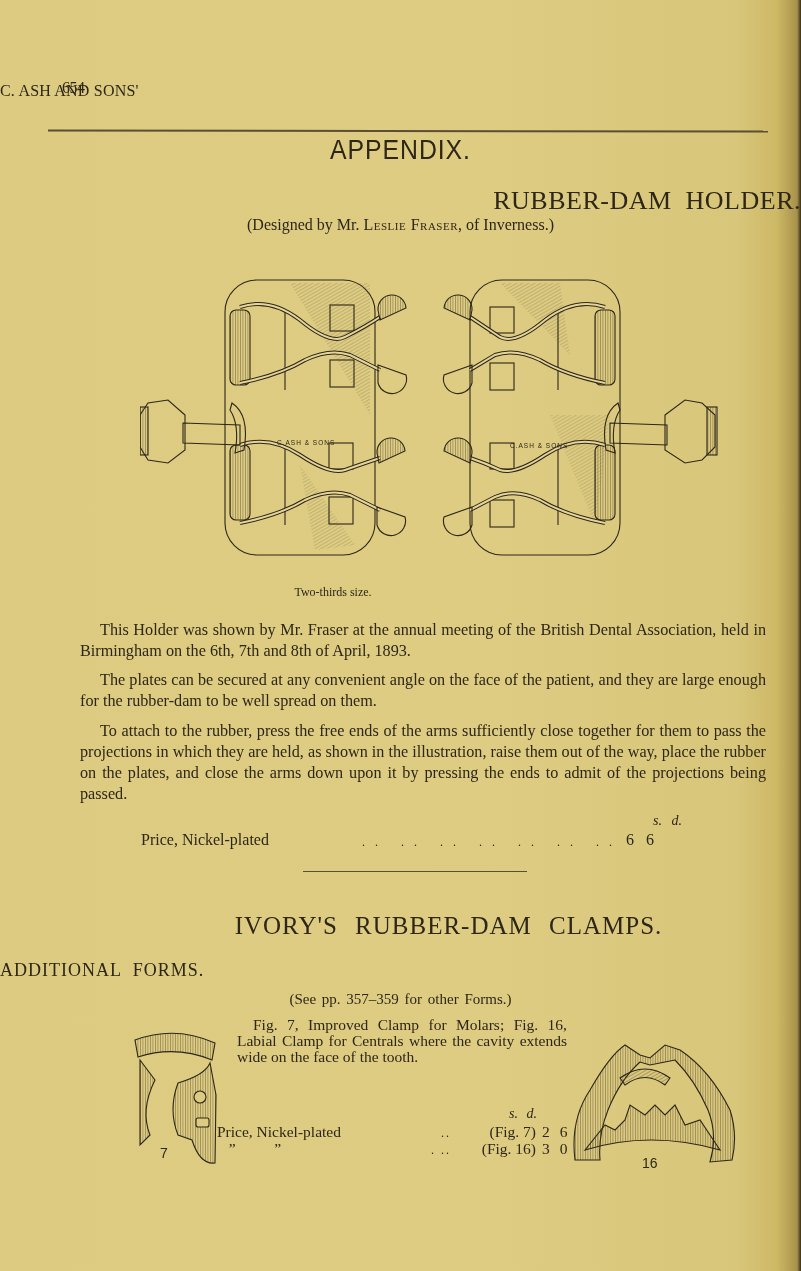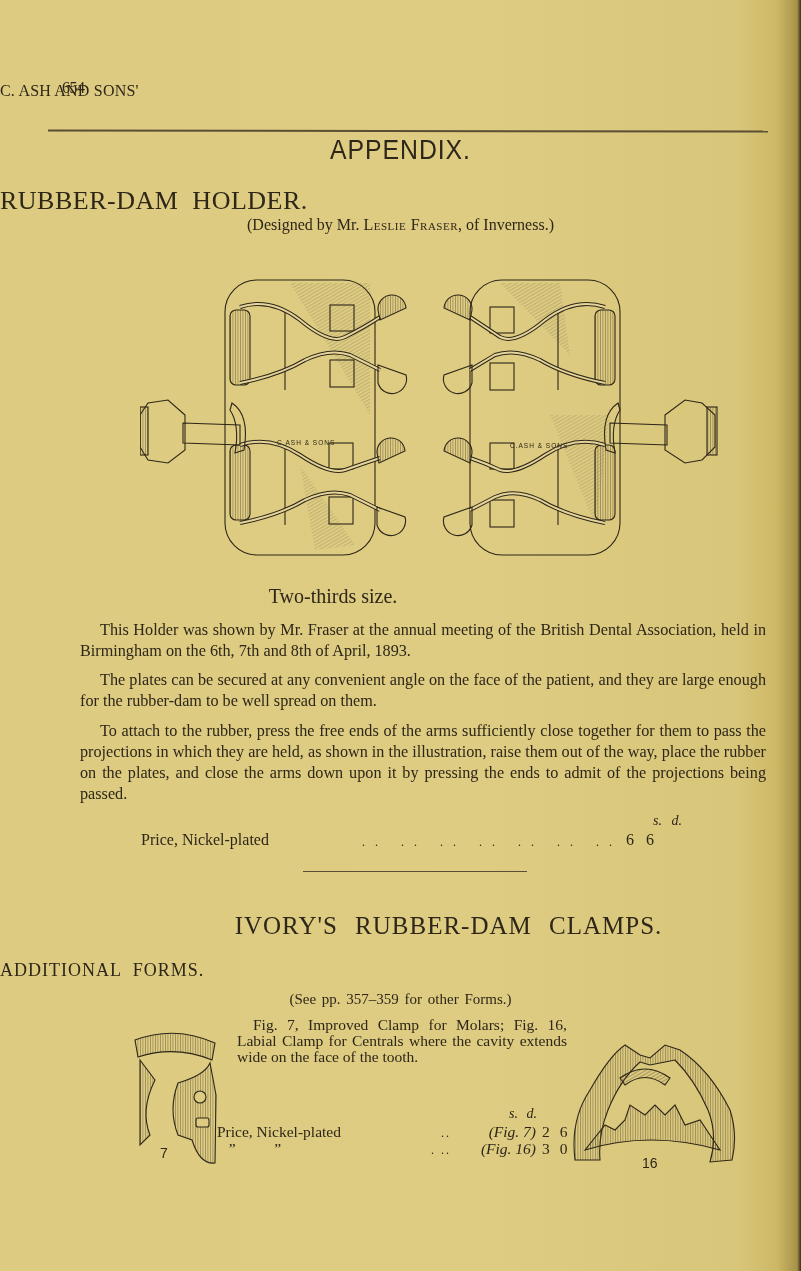--- a/index.html
+++ b/index.html
@@ -8,26 +8,26 @@
     background: linear-gradient(90deg, #dccb80 0%, #ddcc82 60%, #d8c67a 92%, #cdb865 97%, #a8924a 99.5%, #3a2e1a 100%);
     color: #2e2618;
     font-family: "Liberation Serif", "DejaVu Serif", serif;
   }
   .abs { position: absolute; }
   .page-number { left: 62px; top: 79px; font-size: 16px; letter-spacing: -0.5px; }
   .running-head { left: 0; width: 801px; top: 82px; text-align: left; font-size: 16px; letter-spacing: 0.2px; }
   .head-rule { left: 48px; top: 130px; width: 720px; height: 1.5px; background: #5a4e35; transform: rotate(0.08deg); }
 
   .appendix-title { left: 0; width: 801px; top: 135px; text-align: center; font-family: "Liberation Sans", "DejaVu Sans", sans-serif; font-size: 27px; letter-spacing: 1px; transform: scaleX(0.92); }
-  .holder-title { left: 0; width: 801px; top: 186px; text-align: left; font-size: 26px; letter-spacing: 0.5px; }
+  .holder-title { left: 0; width: 801px; top: 186px; text-align: right; font-size: 26px; letter-spacing: 0.5px; }
   .designer-line { left: 0; width: 801px; top: 216px; text-align: center; font-size: 16px; }
   .smallcaps { font-variant: small-caps; letter-spacing: 0.5px; }
 
   .fig-holder { left: 140px; top: 275px; width: 630px; height: 300px; }
-  .caption { left: 0; width: 666px; top: 585px; text-align: center; font-size: 20px; }
+  .caption { left: 0; width: 666px; top: 585px; text-align: center; font-size: 12px; }
 
   .para { left: 80px; width: 686px; font-size: 16.2px; line-height: 21px; text-align: justify; text-indent: 20px; }
   .para.p1 { top: 620px; }
   .para.p2 { top: 670px; }
   .para.p3 { top: 721px; }
 
   .price-sd { left: 653px; top: 813px; font-size: 14px; font-style: italic; word-spacing: 6px; }
   .price-row { left: 141px; top: 831px; width: 545px; font-size: 16px; display: flex; }
   .price-row .dots { flex: 1; text-align: right; padding-right: 4px; letter-spacing: 10px; font-size: 12px; line-height: 22px; }
   .price-row .val { width: 60px; text-align: left; word-spacing: 8px; }
@@ -42,21 +42,21 @@
   .fig16 { left: 570px; top: 1020px; width: 180px; height: 155px; }
 
   .clamp-desc { left: 237px; top: 1017px; width: 330px; font-size: 15.5px; line-height: 16px; text-align: justify; text-indent: 16px; }
 
   .clamp-sd { left: 509px; top: 1106px; font-size: 14px; font-style: italic; word-spacing: 5px; }
   .clamp-row { left: 217px; width: 365px; font-size: 15.5px; display: flex; }
   .clamp-row.r1 { top: 1123px; }
   .clamp-row.r2 { top: 1140px; }
   .clamp-row .lbl { width: 190px; white-space: pre; }
   .clamp-row .dots { width: 44px; text-align: right; font-size: 12px; letter-spacing: 2px; line-height: 20px; }
-  .clamp-row .fig { width: 85px; text-align: right; padding-right: 6px; font-style: italic; }
+  .clamp-row .fig { width: 85px; text-align: right; padding-right: 6px; }
   .clamp-row .val { width: 40px; word-spacing: 6px; }
 </style>
 </head>
 <body>
 
 <div class="abs page-number">654</div>
 <div class="abs running-head">C. ASH AND SONS'</div>
 <div class="abs head-rule"></div>
 
 <div class="abs appendix-title">APPENDIX.</div>

